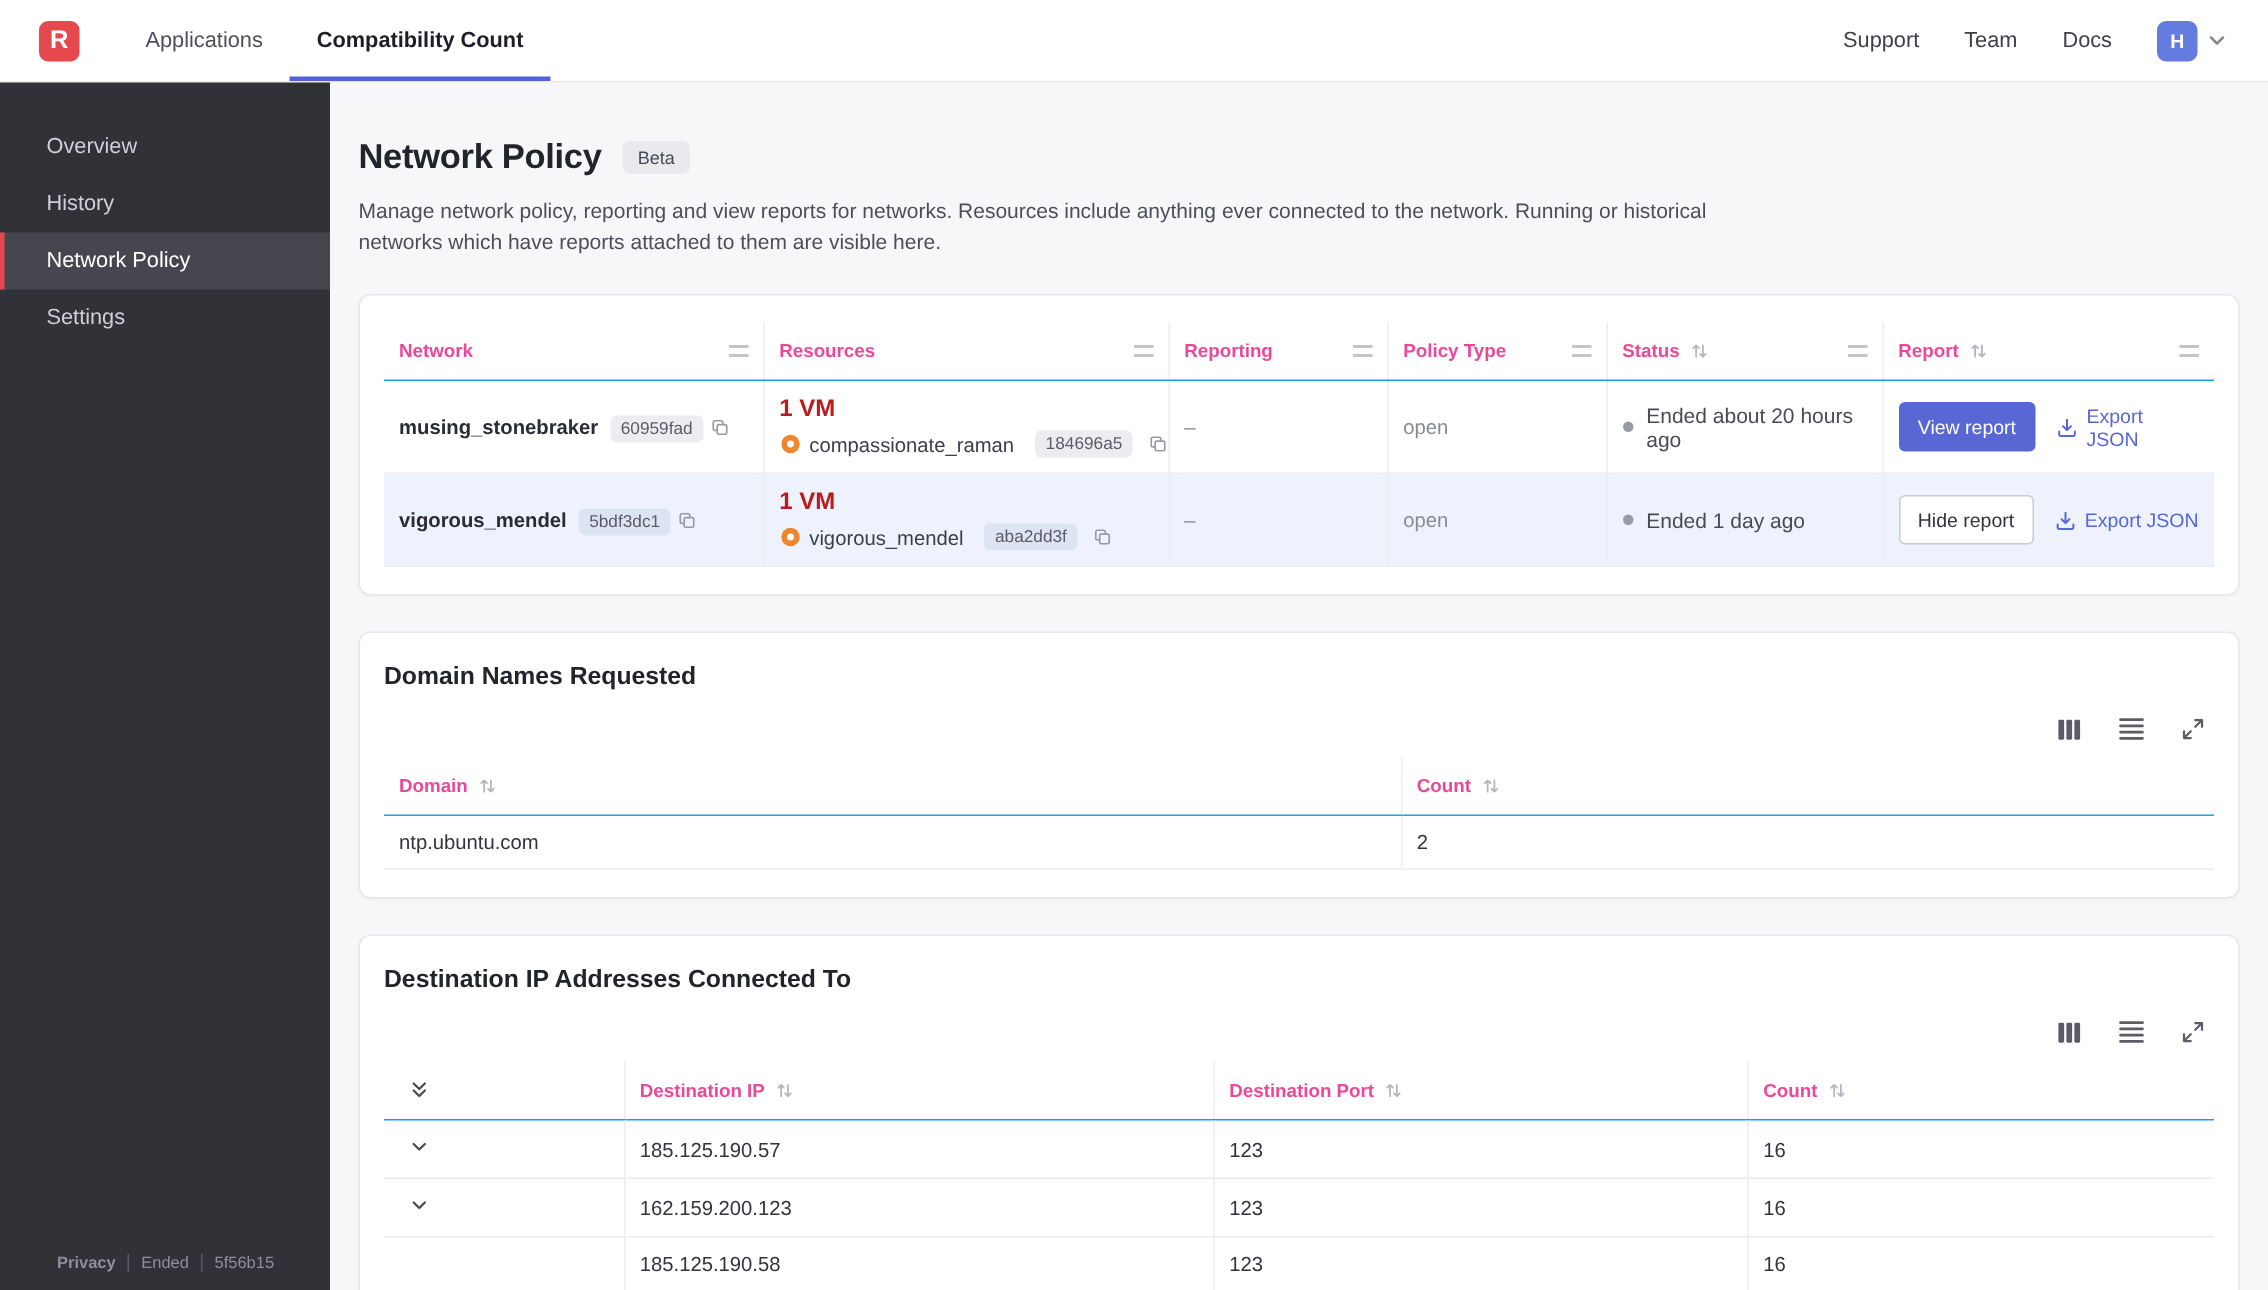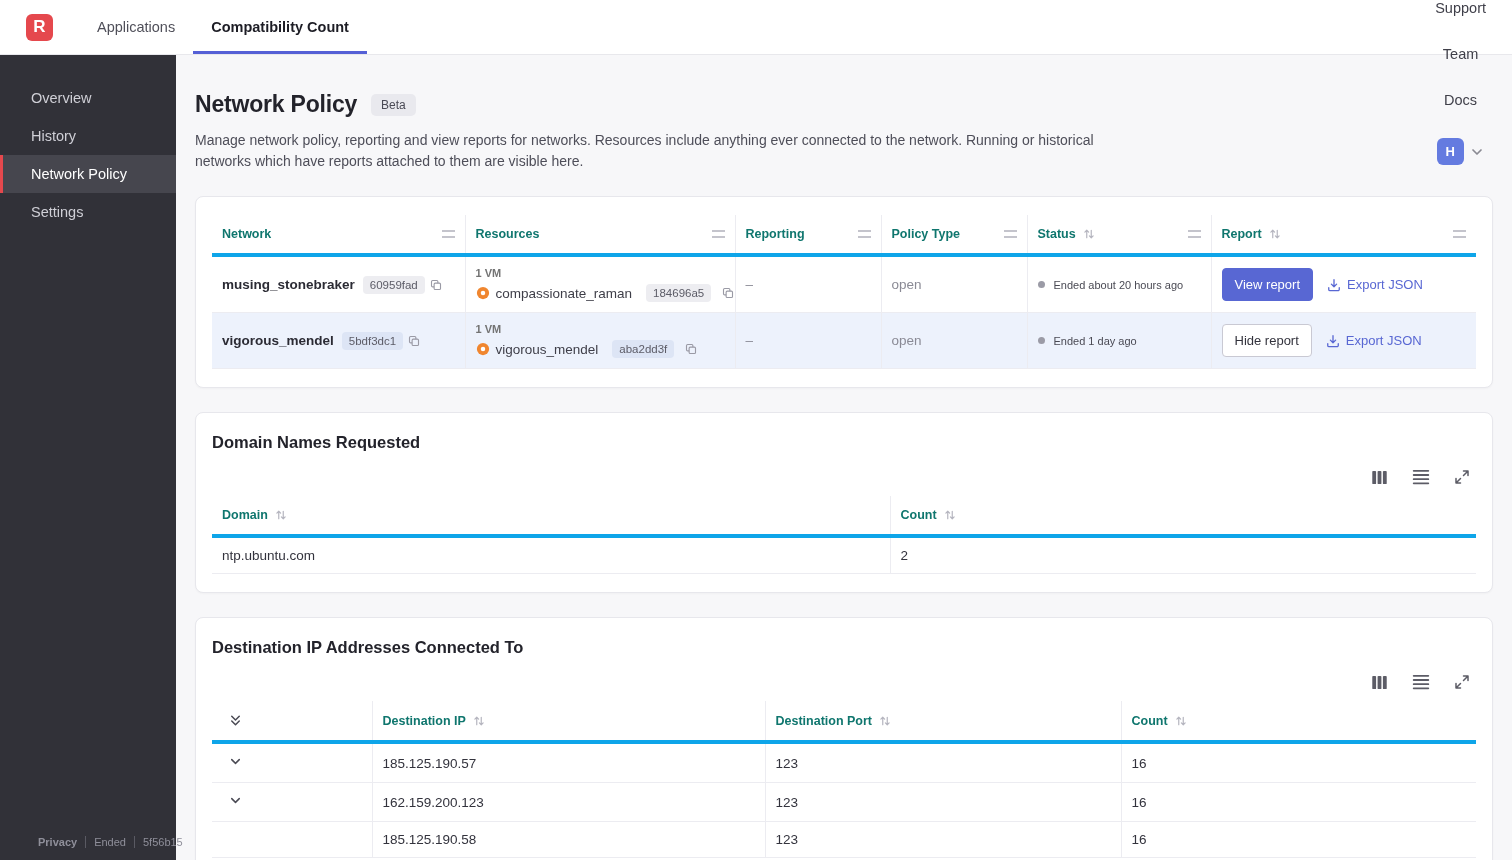--- a/index.html
+++ b/index.html
@@ -10,29 +10,29 @@
   .topbar { height:55px; background:#fff; border-bottom:1px solid #e8e8ec;
     display:flex; align-items:stretch; justify-content:space-between; padding:0 26px; }
   .topbar-left { display:flex; align-items:stretch; }
   .logo { width:27px; height:27px; background:#e5484d; border-radius:6px; color:#fff;
     font-weight:700; font-size:17px; display:flex; align-items:center; justify-content:center;
     align-self:center; margin-right:26px; cursor:pointer; }
   .topnav { display:flex; }
   .nav-item { display:flex; align-items:center; padding:0 18px; font-size:14.5px; color:#4f4f59;
     cursor:pointer; border-bottom:3px solid transparent; border-top:3px solid transparent; }
   .nav-item.active { color:#1d1d25; font-weight:700; border-bottom-color:#5560d6; }
-  .topbar-right { display:flex; align-items:center; gap:30px;flex-direction:column; }
+  .topbar-right { display:flex; align-items:center; gap:30px; }
   .top-link { font-size:14.5px; color:#3f3f49; cursor:pointer; }
   .user { display:flex; align-items:center; gap:5px; cursor:pointer; }
   .avatar { width:27px; height:27px; border-radius:6px; background:#647be0; color:#fff;
     font-size:13px; font-weight:700; display:flex; align-items:center; justify-content:center; }
 
   
   .shell { display:flex; height:805px; }
-  .sidebar { width:176px; background:#313138; position:relative; padding-top:24px; flex:none; }
+  .sidebar { width:220px; background:#313138; position:relative; padding-top:24px; flex:none; }
   .side-item { padding:11px 28px; font-size:14.5px; color:#cfcfd6; cursor:pointer;
     border-left:3px solid transparent; }
   .side-item.active { background:#46464e; color:#fff; border-left-color:#e5484d; }
   .side-footer { position:absolute; bottom:12px; left:38px; display:flex; align-items:center;
     font-size:11px; color:#8f8f9a; }
   .side-footer span { padding:0 8px; }
   .side-footer span + span { border-left:1px solid #5a5a63; }
   .side-footer span:first-child { padding-left:0;font-weight:bold; }
 
   .main { flex:1; overflow:hidden; padding:0 19px; }
@@ -49,43 +49,43 @@
   .card { background:#fff; border:1px solid #e7e7ec; border-radius:8px; margin-top:24px;
     box-shadow:0 1px 2px rgba(20,20,30,0.03); }
   .card-inner { padding:18px 16px; }
   .card-title { font-size:16.5px; font-weight:700; color:#23232b; }
   .table-toolbar { display:flex; justify-content:flex-end; align-items:center; gap:24px;
     margin:16px 6px 10px 0; }
   .tool-btn { cursor:pointer; display:flex; align-items:center; }
 
   
   table { width:100%; border-collapse:collapse; table-layout:fixed; }
-  th { text-align:left; font-size:12.5px; font-weight:700; color:#0f766e;
-    padding:12px 10px; border-bottom:4px solid #0ea5e9; }
+  th { text-align:left; font-size:12.5px; font-weight:700; color:#ec4899;
+    padding:12px 10px; border-bottom:1px solid #0ea5e9; }
   th + th, td + td { border-left:1px solid #ececf1; }
   td { padding:8px 10px; font-size:13.5px; color:#33333d; border-bottom:1px solid #ececf1;
     vertical-align:middle; }
   .hcell { display:flex; align-items:center; gap:7px; }
   .handle { width:13px; height:8px; border-top:2px solid #c4c4cc; border-bottom:2px solid #c4c4cc;
     margin-left:auto; cursor:col-resize; flex:none; }
   .sort { display:flex; cursor:pointer; flex:none; }
 
   tr.highlight td { background:#edf2fc; }
   tr.highlight .chip { background:#dde5f5; }
 
   .net-name { font-weight:700; font-size:13.5px; color:#2b2b34; }
   .chip { background:#ededf1; border-radius:4px; font-size:11.5px; color:#5c5c67;
     padding:3px 7px; margin-left:8px; white-space:nowrap; }
   .copy-btn { margin-left:5px; cursor:pointer; vertical-align:-2px; display:inline-flex; }
 
-  .vm-count { font-weight:700; font-size:11px; color:#737373; margin-bottom:5px; }
+  .vm-count { font-weight:700; font-size:16px; color:#b91c1c; margin-bottom:5px; }
   .resource-line { display:flex; align-items:center; gap:6px; font-size:13.5px; color:#3e3e48; }
 
   .muted { color:#8a8a95; }
-  .status-cell { display:flex; align-items:center; gap:9px; font-size:11px; color:#4a4a54; }
+  .status-cell { display:flex; align-items:center; gap:9px; font-size:14px; color:#4a4a54; }
   .dot { width:7px; height:7px; border-radius:50%; background:#9b9ba6; flex:none; }
 
   .report-cell { display:flex; align-items:center; gap:14px; }
   .btn-primary { background:#5867d3; color:#fff; border:1px solid #5867d3; border-radius:4px;
     padding:8px 12px; font-size:13px; font-weight:500; cursor:pointer; font-family:inherit; white-space:nowrap; }
   .btn-outline { background:#fff; color:#33333d; border:1px solid #c9c9d3; border-radius:4px;
     padding:8px 12px; font-size:13px; cursor:pointer; font-family:inherit; white-space:nowrap; }
   .export { display:flex; align-items:center; gap:6px; color:#5867d3; font-size:13px; cursor:pointer; }
 
   .networks td { padding:10px 10px; }

